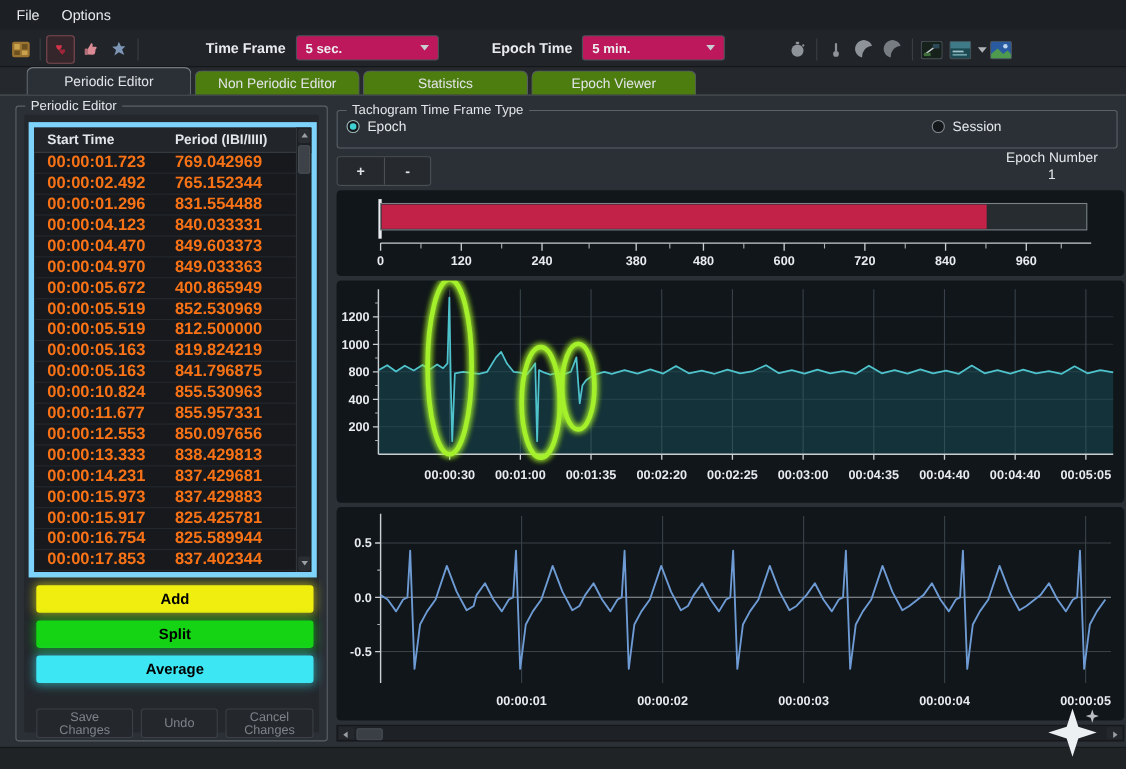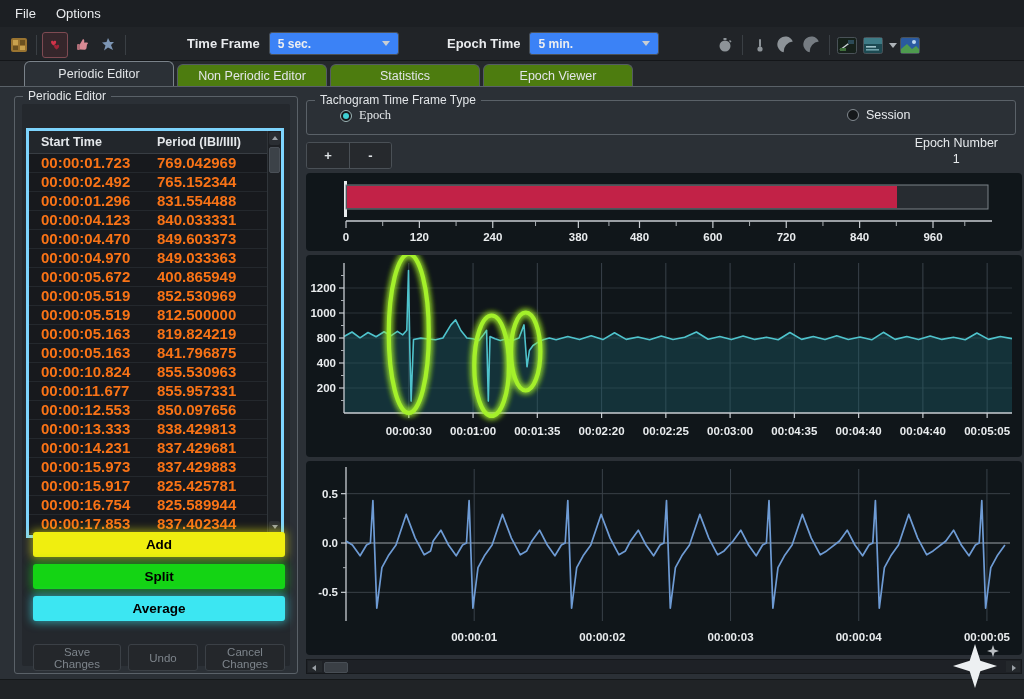--- a/index.html
+++ b/index.html
@@ -9,37 +9,37 @@
   .menu-item{color:#e9ebee;font-size:13px;padding:4px 11px 4px 3px;cursor:default;}
   .menu-item+.menu-item{padding-left:9px;}
 
   .toolbar{position:absolute;top:27px;left:0;right:0;height:33px;background:#212428;border-bottom:1px solid #141619;}
   .tb-icons{position:absolute;left:6px;top:5px;display:flex;align-items:center;}
   .tb-icon{width:24px;height:24px;display:flex;align-items:center;justify-content:center;border-radius:3px;margin:0 1px;}
   .tb-icon.selected{background:#35262b;border:1px solid #7e4a52;}
   .tb-sep{width:1px;height:20px;background:#3a3f44;margin:0 4px;}
   .dd-group{position:absolute;top:5px;display:flex;align-items:center;gap:9px;}
   .dd-label{color:#e9ebee;font-size:13px;font-weight:600;}
-  .dropdown{width:112px;height:21px;background:#3b82f6;border:1px solid #4a5158;border-radius:3px;color:#eceef0;font-size:12px;font-weight:600;display:flex;align-items:center;padding:0 8px;cursor:default;}
+  .dropdown{width:112px;height:21px;background:#be185d;border:1px solid #4a5158;border-radius:3px;color:#eceef0;font-size:12px;font-weight:600;display:flex;align-items:center;padding:0 8px;cursor:default;}
   .caret{margin-left:auto;width:0;height:0;border-left:4px solid transparent;border-right:4px solid transparent;border-top:5px solid #c9ced3;}
   .caret-sm{width:0;height:0;border-left:4px solid transparent;border-right:4px solid transparent;border-top:5px solid #aeb4b9;margin-left:3px;}
 
   .tabbar{position:absolute;top:60px;left:0;right:0;height:26px;border-bottom:1px solid #5a6168;display:flex;padding-left:24px;}
   .tab{width:148px;height:21px;margin-top:4px;margin-right:3px;background:#4d7c0f;border:1px solid #555c63;border-bottom:none;border-radius:6px 6px 0 0;color:#e2e5e8;font-size:12.5px;display:flex;align-items:center;justify-content:center;cursor:default;}
   .tab.active{height:24px;margin-top:1px;background:#2b3036;border-color:#7a828a;margin-bottom:-1px;z-index:2;}
 
   .content{position:absolute;top:87px;bottom:0;left:0;right:0;background:#2b3036;}
 
   .groupbox{position:absolute;border:1px solid #5a6168;border-radius:3px;}
   .gb-legend{position:absolute;top:-8px;left:8px;background:#2b3036;padding:0 5px;color:#e2e5e8;font-size:12px;}
 
   .left-gb{left:14px;top:9px;width:282px;height:576px;}
   .left-well{position:absolute;inset:7px;background:#24282d;border-radius:2px;}
 
-  .table{position:absolute;left:4px;top:24px;width:252px;height:404px;background:#17191d;border:3px solid #7dd3fc;}
+  .table{position:absolute;left:4px;top:7px;width:252px;height:404px;background:#17191d;border:5px solid #7dd3fc;}
   .t-head{height:22px;display:flex;background:#22262b;border-bottom:1px solid #383d43;color:#e4e7ea;font-weight:700;font-size:12.5px;align-items:center;}
   .t-c1{width:128px;padding-left:12px;box-sizing:border-box;}
   .t-c2{flex:1;}
   .t-body{position:absolute;top:23px;bottom:0;left:0;right:13px;overflow:hidden;}
   .t-row{height:18px;line-height:18px;display:flex;border-bottom:1px solid #24282d;color:#f97316;font-weight:700;font-size:15px;}
   .vscroll{position:absolute;top:0;bottom:0;right:0;width:13px;background:#1d2024;border-left:1px solid #30353a;}
   .vs-btn{position:absolute;left:1px;right:1px;height:13px;background:#2a2e33;border-radius:2px;}
   .vs-up{top:1px;} .vs-dn{bottom:1px;}
   .vs-up::after,.vs-dn::after{content:"";position:absolute;left:3px;top:4px;border-left:3px solid transparent;border-right:3px solid transparent;}
   .vs-up::after{border-bottom:4px solid #9aa0a6;}
@@ -314,21 +314,21 @@
           <button class="sec-btn">Cancel Changes</button>
         </div>
     </div>
   </div>
 
   <div class="right-panel">
 
     <div class="groupbox ft-gb">
       <span class="gb-legend">Tachogram Time Frame Type</span>
       <div class="radio-row" id="radio-row">
-          <div class="radio-opt" style="left: 33px; font-family: Liberation Serif, serif;">
+          <div class="radio-opt" style="left: 8px;">
             <span class="radio on">
               <span class="dot"></span>
             </span>
             <span class="radio-label">Epoch</span>
           </div>
           <div class="radio-opt" style="left: 540px;">
             <span class="radio"></span>
             <span class="radio-label">Session</span>
           </div>
         </div>

